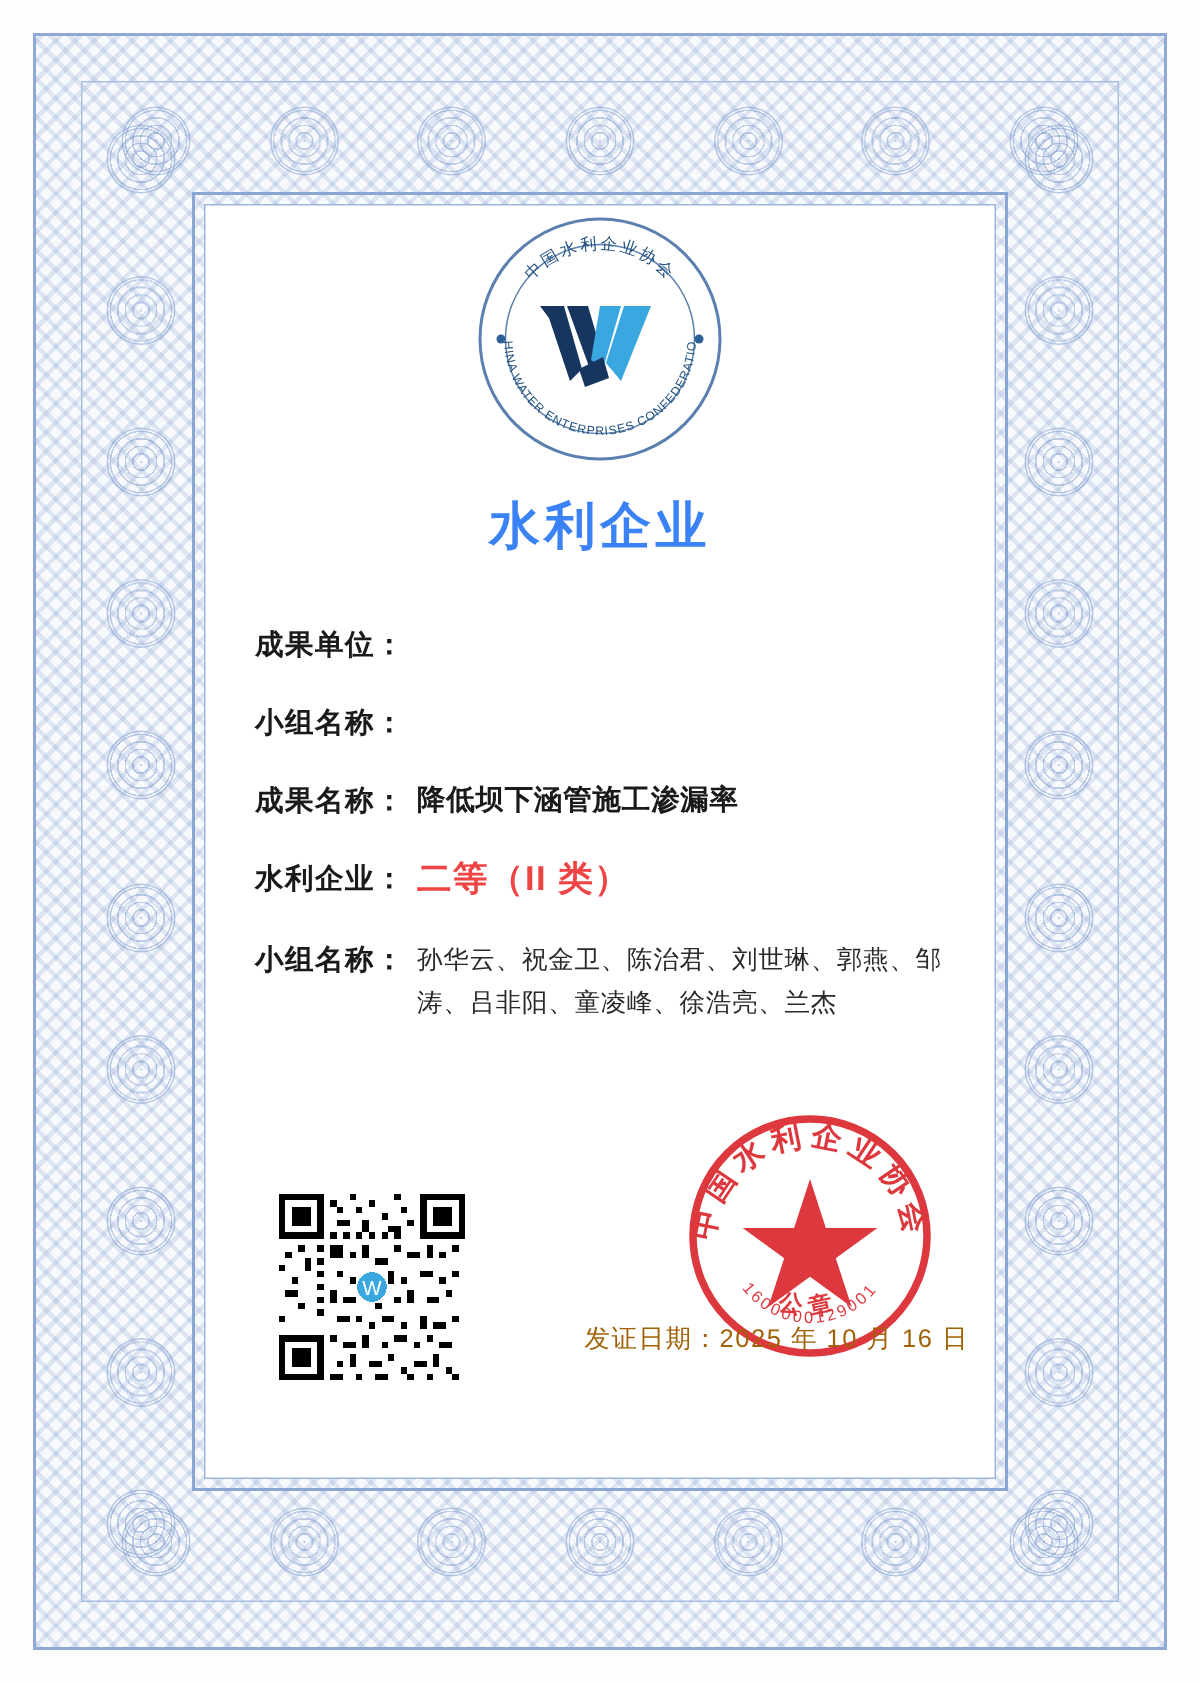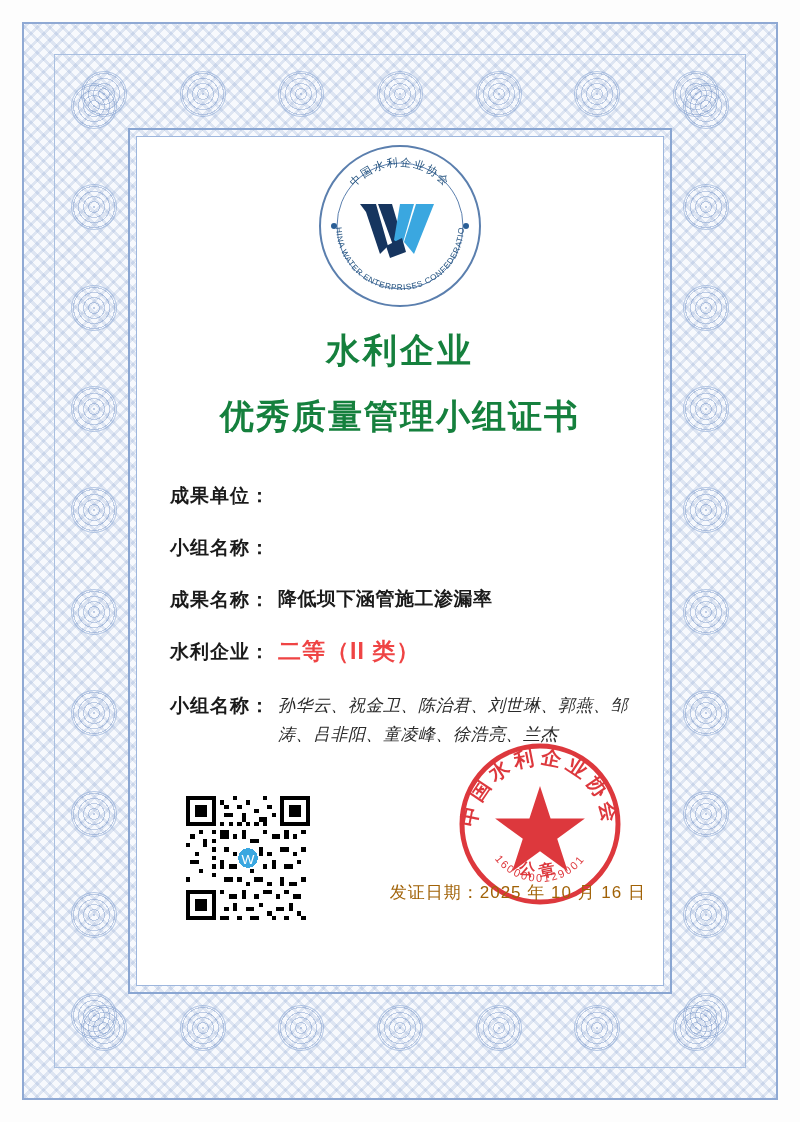--- a/index.html
+++ b/index.html
@@ -96,21 +96,21 @@
   }
   .emblem {
     width: 168px;
     height: 168px;
     position: relative;
   }
 
   .title-block {
     margin-top: 18px;
     text-align: center;
-    color: #15803d;
+    color: #3b82f6;
   }
   .title-line1 {
     font-size: 34px;
     font-weight: bold;
     letter-spacing: 3px;
   }
   .title-line2 {
     margin-top: 20px;
     font-size: 34px;
     font-weight: bold;
@@ -145,21 +145,20 @@
     font-size: 23px;
     letter-spacing: 1px;
     margin-top: -2px;
   }
   .field-value.members {
     font-weight: normal;
     color: #2a2a2a;
     font-size: 17px;
     line-height: 1.7;
     max-width: 360px;
-    font-style: italic;
   }
 
   
   .bottom {
     position: absolute;
     left: 0;
     right: 0;
     bottom: 58px;
     height: 200px;
   }
@@ -275,21 +274,20 @@
             <path d="M84,62 L98,62 L86,104 L78,98 Z" fill="#3aa7e0"></path>
             <path d="M100,62 L118,62 L98,112 L88,100 Z" fill="#3aa7e0"></path>
             <path d="M70,104 L86,96 L90,110 L74,116 Z" fill="#16355f"></path>
           </g>
         </svg>
       </div>
     </div>
 
     <div class="title-block">
       <div class="title-line1">水利企业</div>
-      <div class="title-line2">优秀质量管理小组证书</div>
     </div>
 
     <div class="fields">
 
       <div class="field-row">
         <span class="field-label">成果单位：</span>
       </div>
 
       <div class="field-row">
         <span class="field-label">小组名称：</span>

